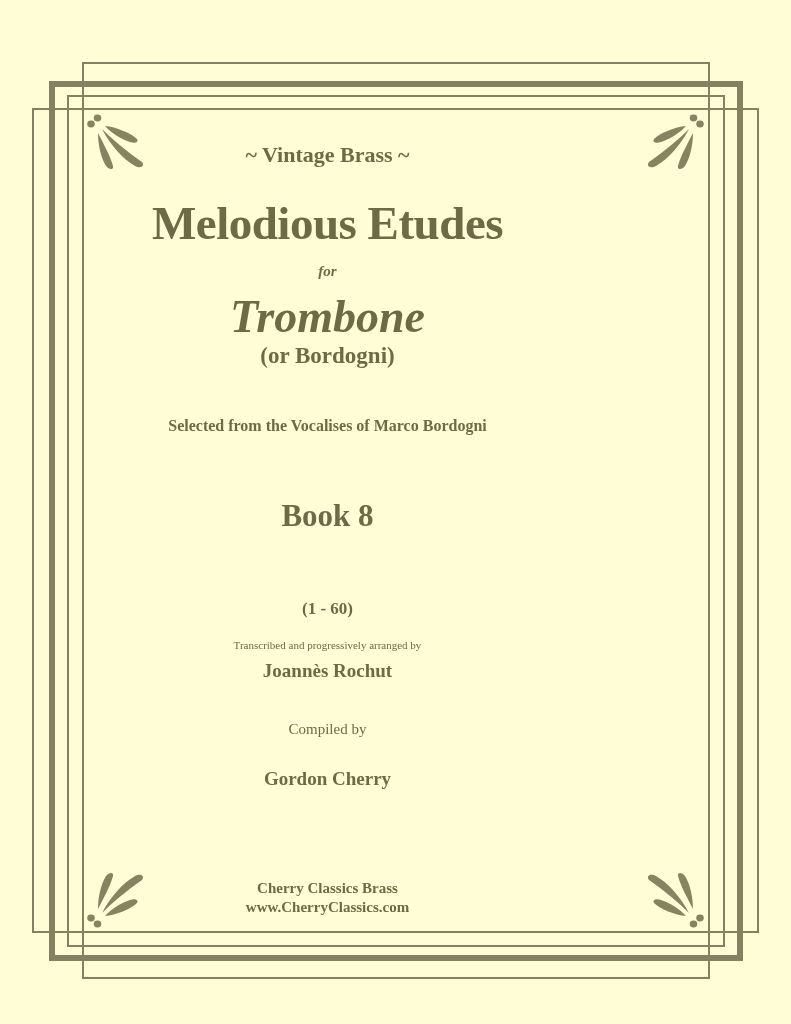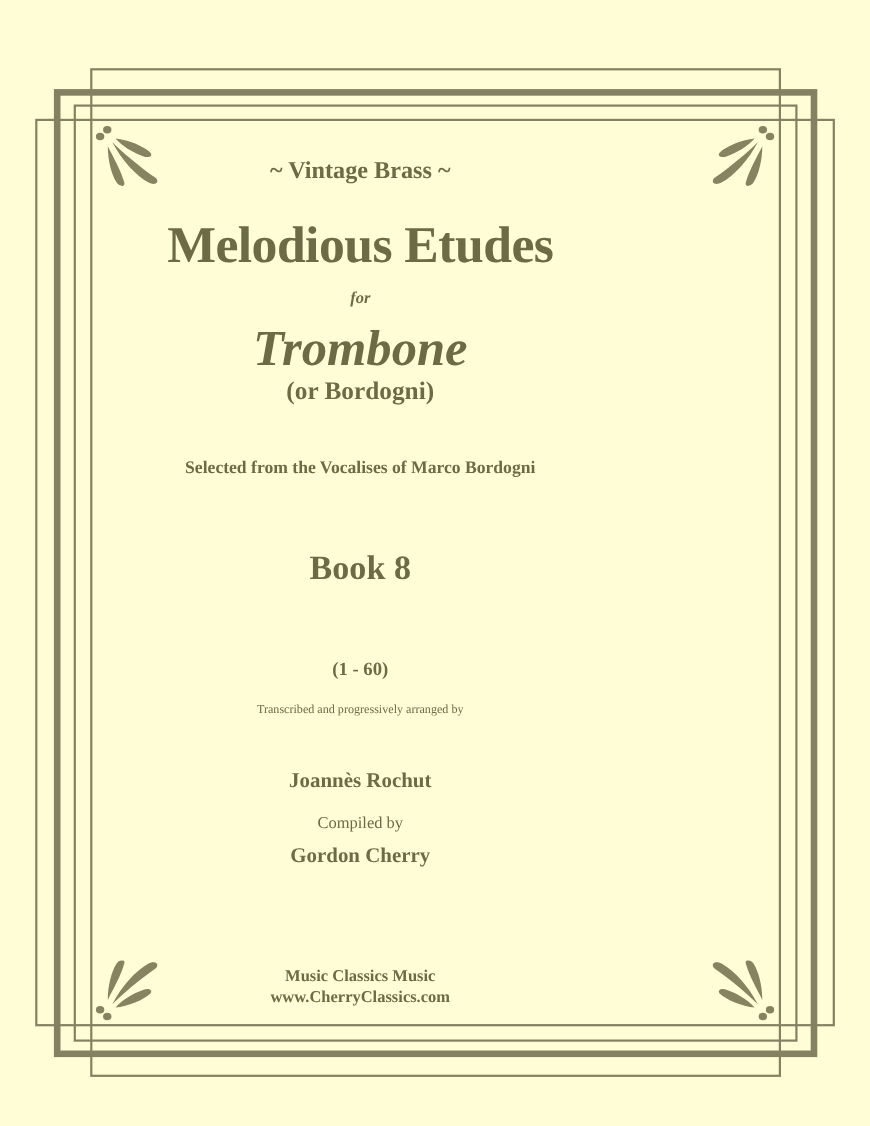--- a/index.html
+++ b/index.html
@@ -110,21 +110,21 @@
 <div class="txt bold" style="top:344px; font-size:23px;">(or Bordogni)</div>
 
 <div class="txt bold" style="top:418px; font-size:16px;">Selected from the Vocalises of Marco Bordogni</div>
 
 <div class="txt bold" style="top:500px; font-size:31px;">Book 8</div>
 
 <div class="txt bold" style="top:563px; font-size:17px;margin-top:37px;">(1 - 60)</div>
 
 <div class="txt" style="top:640px; font-size:11px;">Transcribed and progressively arranged by</div>
 
-<div class="txt bold" style="top:661px; font-size:19px;margin-top:39px;">Joannès Rochut</div>
+<div class="txt bold" style="top:661px; font-size:19px;">Joannès Rochut</div>
 
-<div class="txt" style="top:742px; font-size:15px;">Compiled by</div>
+<div class="txt" style="top:722px; font-size:15px;">Compiled by</div>
 
 <div class="txt bold" style="top:769px; font-size:19px;">Gordon Cherry</div>
 
-<div class="txt bold" style="top:881px; font-size:15px;">Music Classics Music</div>
+<div class="txt bold" style="top:881px; font-size:15px;">Cherry Classics Brass</div>
 
 <div class="txt bold" style="top:900px; font-size:15px;">www.CherryClassics.com</div>
 
 </body></html>

